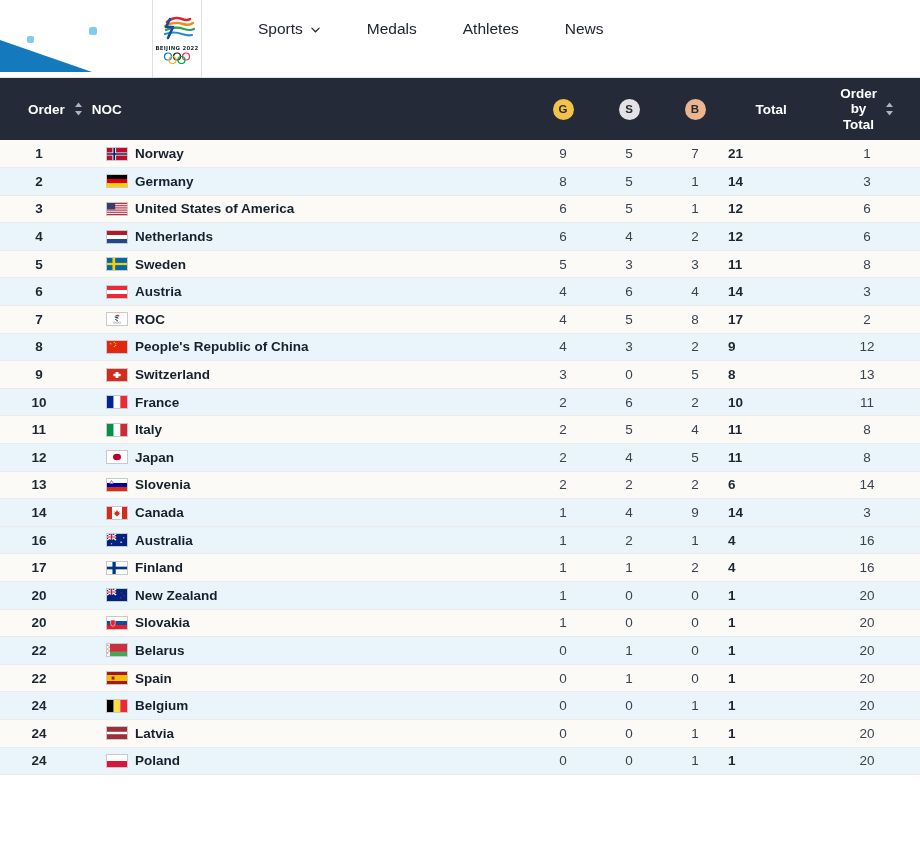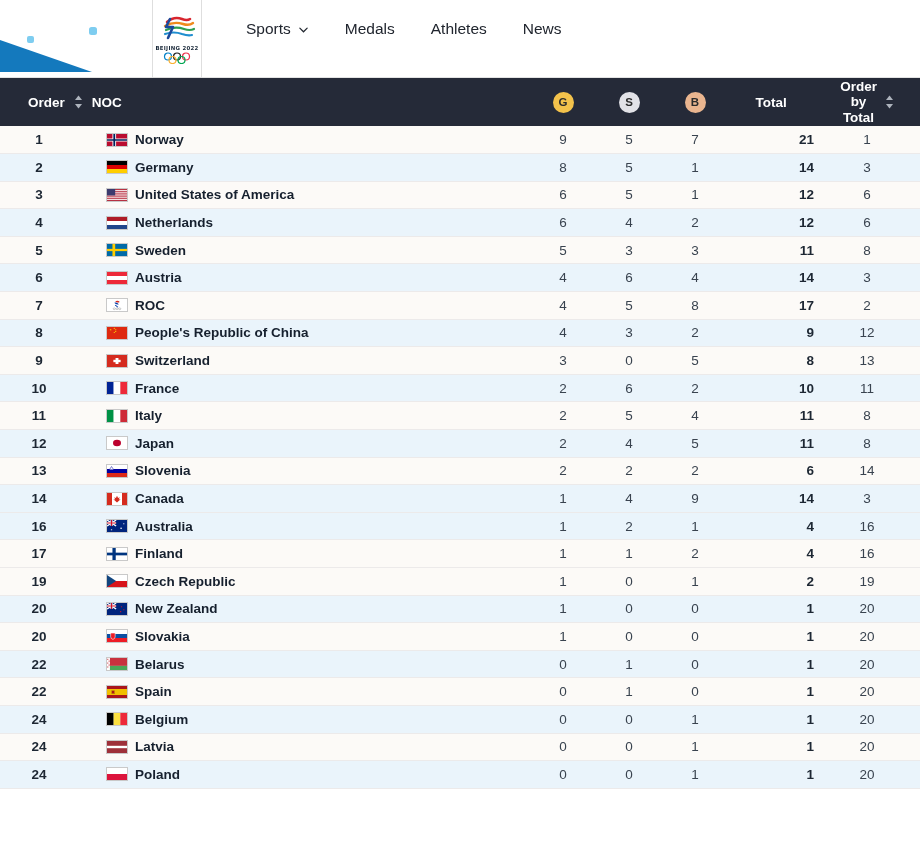--- a/index.html
+++ b/index.html
@@ -33,40 +33,40 @@
   }
   .logo-mark { width: 40px; height: 30px; display:block; }
   .logo-word {
     font-size: 5.4px; font-weight: bold; letter-spacing: .3px;
     color: #1b2a3a; margin-top: 1px; white-space: nowrap;
     font-family: "DejaVu Sans", sans-serif;
   }
   .logo-rings { width: 30px; height: 12px; display:block; margin-top:1px; }
 
   .nav {
-    position: absolute; left: 228px; top: 0;
-    height: 58px; display: flex; align-items: center; gap: 0;
+    position: absolute; left: 240px; top: 0;
+    height: 58px; display: flex; align-items: center; gap: 10px;
   }
   .nav-item {
     display: flex; align-items: center; gap: 7px;
     font-size: 15.5px; color: #20252e;
     padding: 0 18px; height: 58px; cursor: pointer;
     white-space: nowrap;
   }
   .chev { display: block; width: 11px; height: 11px; }
 
   
   table { border-collapse: collapse; width: 920px; table-layout: fixed; }
 
   thead th {
     background: #252a38;
     color: #ffffff;
     font-size: 13.5px;
     font-weight: bold;
-    height: 48px;
+    height: 62px;
     padding: 0;
     vertical-align: middle;
   }
   .th-inner { display: flex; align-items: center; justify-content: center; gap: 6px; }
   .th-order-noc { display: flex; align-items: center; gap: 9px; padding-left: 28px; }
   .th-total-wrap { display: flex; align-items: center; justify-content: center; gap: 8px; }
   .th-3line { line-height: 1.12; text-align: center; }
 
   .sort-ico { display: block; width: 9px; height: 14px; flex: none; cursor: pointer; }
 
@@ -85,21 +85,21 @@
   tbody td {
     padding: 0;
     font-size: 13.5px;
     color: #1d2733;
     border-bottom: 1px solid #eceaea;
     vertical-align: middle;
   }
   .c-order { text-align: center; font-weight: bold; }
   .c-noc   { padding-left: 28px; }
   .c-num   { text-align: center; color: #39434f; }
-  .c-total { text-align: right; font-weight: bold; color: #1d2733; }
+  .c-total { text-align: left; font-weight: bold; color: #1d2733; }
   .c-obt   { text-align: center; color: #39434f; }
 
   .noc-cell { display: flex; align-items: center; gap: 7px; }
   .flag {
     width: 22px; height: 14px; flex: none;
     border: 1px solid #c9c9c9; display: block;
   }
   .noc-name {
     font-size: 13.5px; font-weight: bold; color: #16202e;
     white-space: nowrap; cursor: pointer;
@@ -533,38 +533,20 @@
             </svg>
             <span class="noc-name">Finland</span>
           </span>
         </td>
         <td class="c-num">1</td>
         <td class="c-num">1</td>
         <td class="c-num">2</td>
         <td class="c-total">4</td>
         <td class="c-obt">16</td>
       </tr>
-      <tr class="odd">
-        <td class="c-order">19</td>
-        <td class="c-noc">
-          <span class="noc-cell">
-            <svg class="flag" viewBox="0 0 22 16" preserveAspectRatio="none">
-              <rect width="22" height="8" fill="#fff"></rect>
-              <rect y="8" width="22" height="8" fill="#d7141a"></rect>
-              <polygon points="0,0 10,8 0,16" fill="#11457e"></polygon>
-            </svg>
-            <span class="noc-name">Czech Republic</span>
-          </span>
-        </td>
-        <td class="c-num">1</td>
-        <td class="c-num">0</td>
-        <td class="c-num">1</td>
-        <td class="c-total">2</td>
-        <td class="c-obt">19</td>
-      </tr>
       <tr class="even">
         <td class="c-order">20</td>
         <td class="c-noc">
           <span class="noc-cell">
             <svg class="flag" viewBox="0 0 22 16" preserveAspectRatio="none">
               <rect width="22" height="16" fill="#00247d"></rect>
               <path d="M0 0 L10 8 M10 0 L0 8" stroke="#fff" stroke-width="1.6"></path>
               <path d="M5 0 V8 M0 4 H10" stroke="#fff" stroke-width="2.4"></path>
               <path d="M5 0 V8 M0 4 H10" stroke="#cc142b" stroke-width="1.2"></path>
               <circle cx="16" cy="5" r=".8" fill="#cc142b"></circle>

